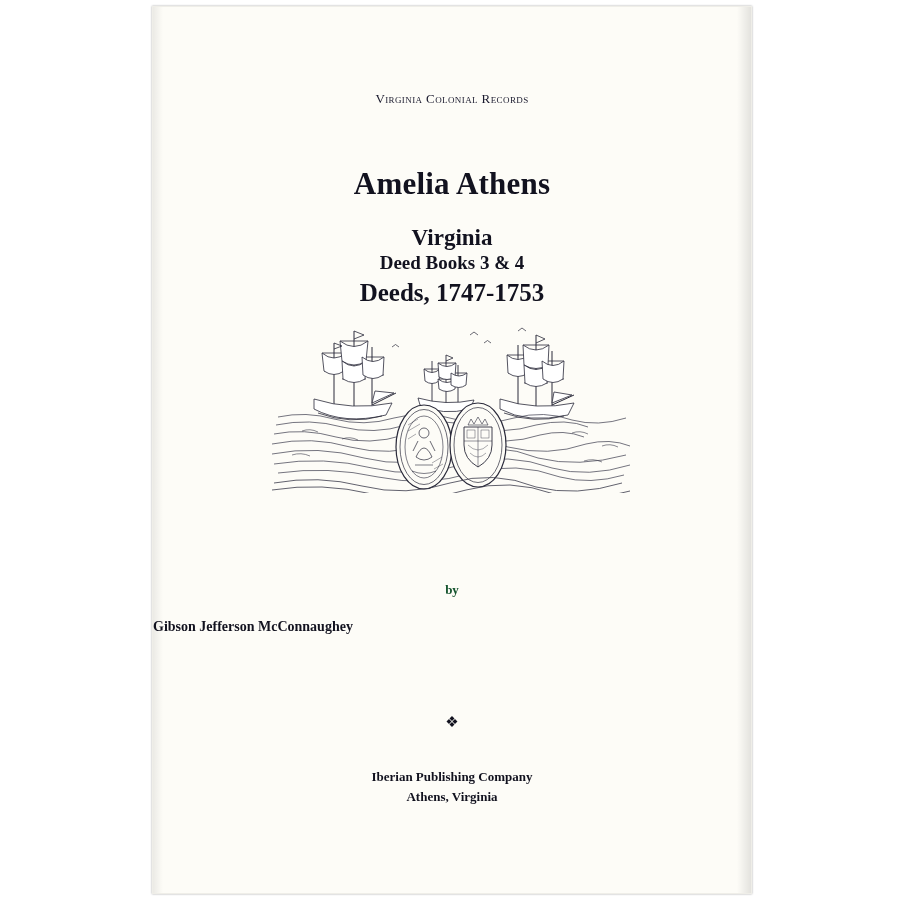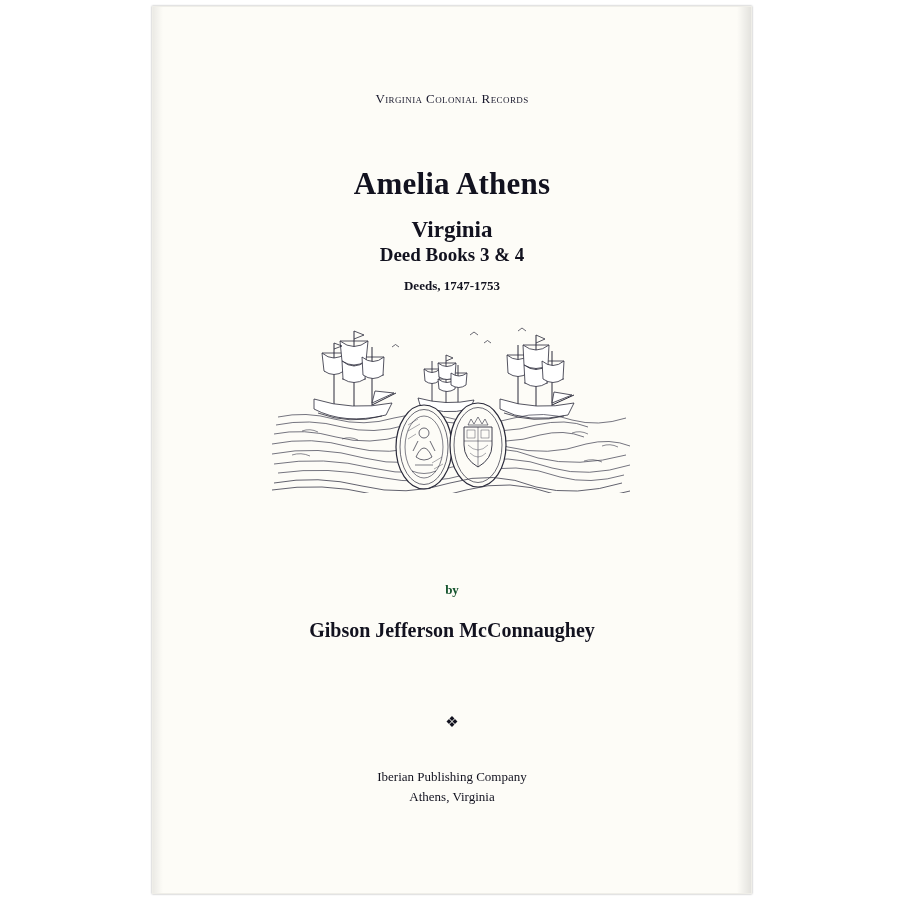--- a/index.html
+++ b/index.html
@@ -76,34 +76,34 @@
     font-family: "Liberation Serif", serif;
     font-size: 31px;
     font-weight: bold;
     letter-spacing: 0.2px;
     line-height: 1.1;
   }
   .title-sub1 {
     font-family: "Liberation Serif", serif;
     font-size: 23px;
     font-weight: bold;
-    margin-top: 16px;
+    margin-top: 24px;
     line-height: 1.15;
   }
   .title-sub2 {
     font-family: "Liberation Serif", serif;
     font-size: 19px;
     font-weight: bold;
     line-height: 1.2;
   }
   .title-sub3 {
     font-family: "Liberation Serif", serif;
-    font-size: 13px;
-    font-weight: bold;
-    margin-top: 12px;
+    font-size: 25px;
+    font-weight: bold;
+    margin-top: 4px;
     line-height: 1.2;
   }
 
   .illustration {
     position: absolute;
     top: 306px;
     left: 50%;
     transform: translateX(-50%);
     width: 360px;
     height: 180px;
@@ -118,23 +118,22 @@
     font-family: "Liberation Serif", serif;
     font-size: 13px;
     font-weight: bold;
     color: #14532d;
   }
   .author {
     position: absolute;
     top: 612px;
     left: 0;
     width: 100%;
-    text-align: center;
-    font-family: "Liberation Serif", serif;
-    font-size: 20px;
+    font-family: "Liberation Serif", serif;
+    font-size: 14px;
     font-weight: bold;
     color: #12121f;
   }
 
   .ornament {
     position: absolute;
     top: 708px;
     left: 0;
     width: 100%;
     text-align: center;
@@ -144,21 +143,21 @@
   }
 
   .publisher {
     position: absolute;
     top: 760px;
     left: 0;
     width: 100%;
     text-align: center;
     font-family: "Liberation Serif", serif;
     font-size: 13px;
-    font-weight: normal;
+    font-weight: bold;
     color: #12121f;
     line-height: 1.55;
   }
 </style>
 </head>
 <body>
 
 <div class="page-wrap">
 
   <div class="cover">

